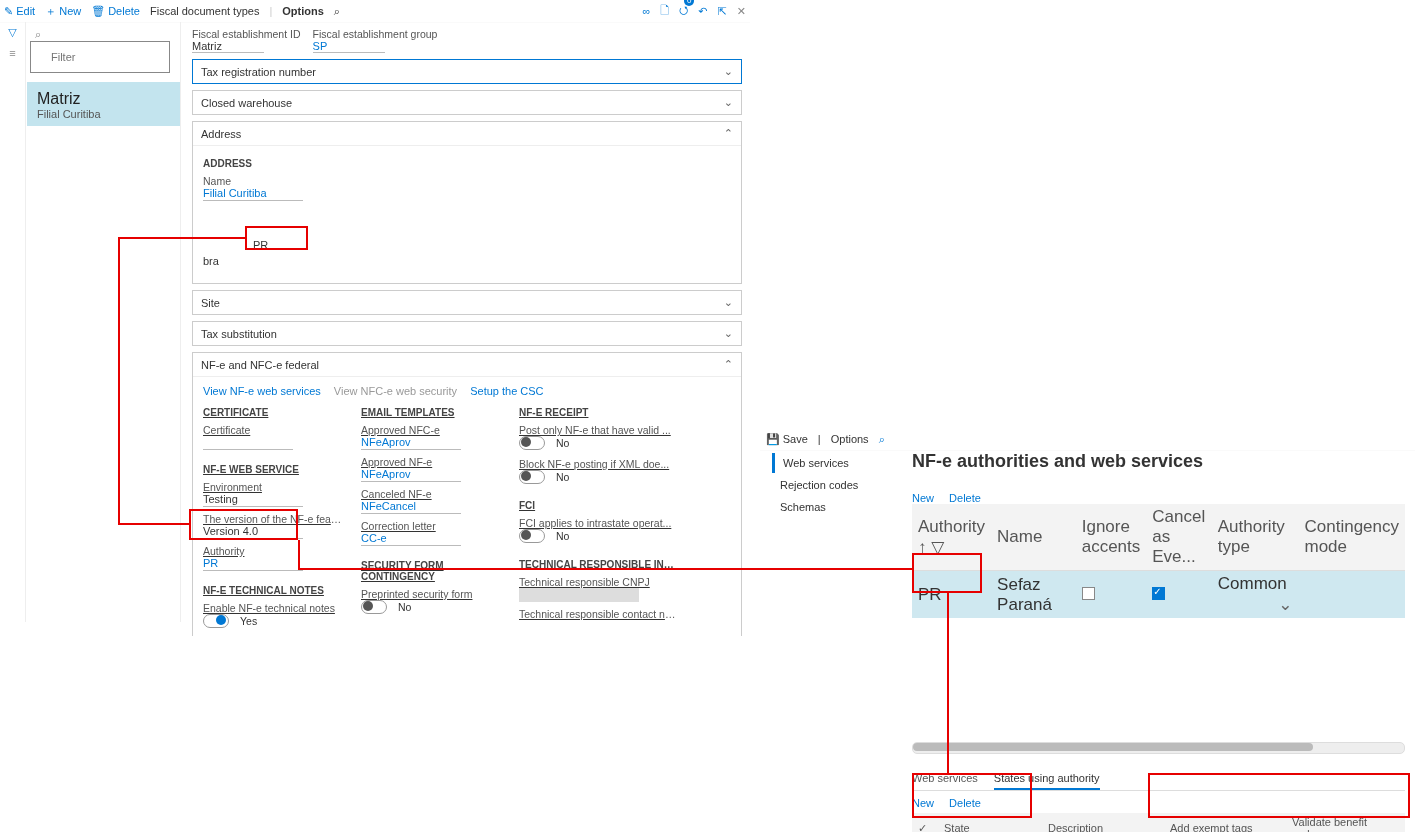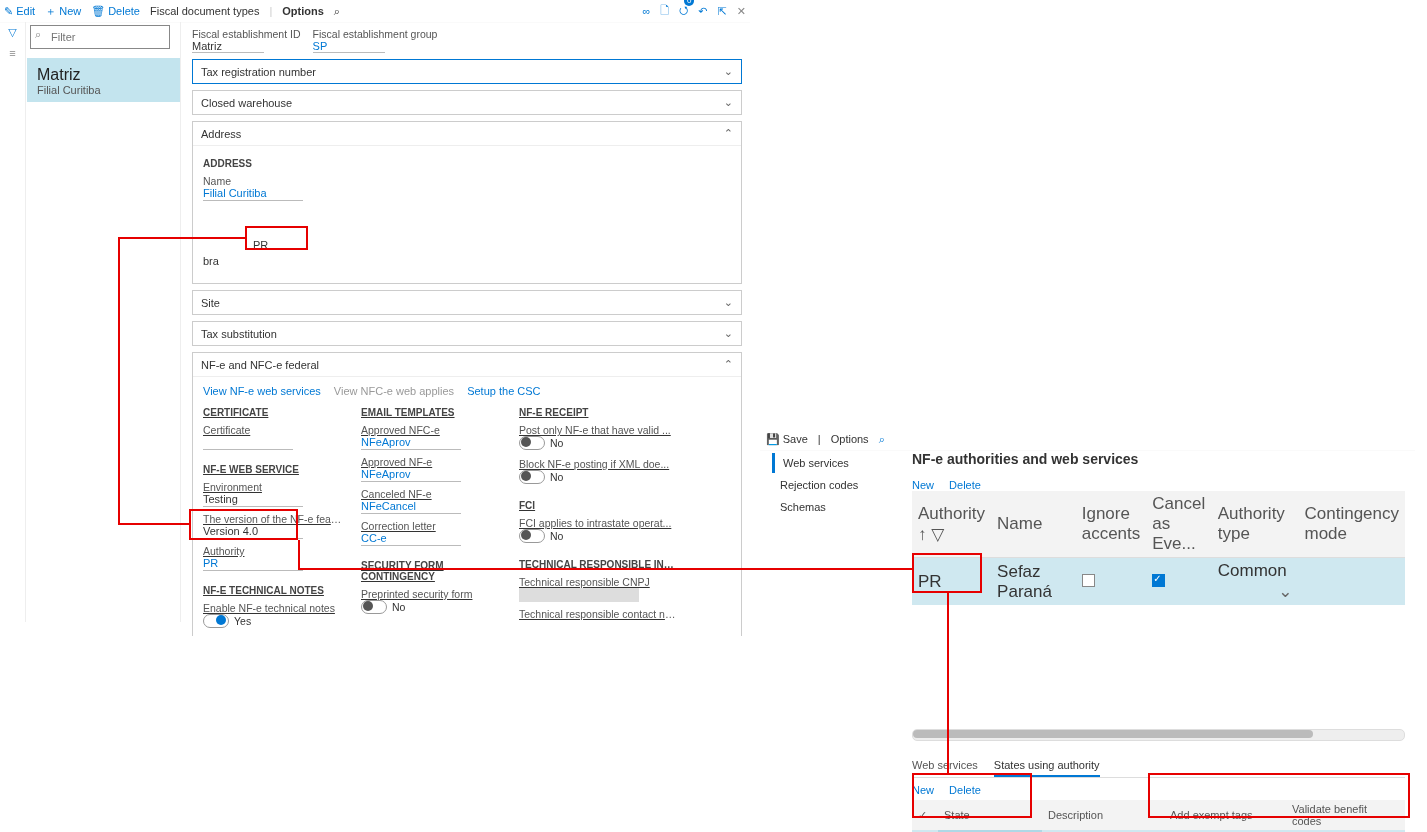--- a/index.html
+++ b/index.html
@@ -16,21 +16,21 @@
 .topbar .sep {color:#ccc;}
 .topbar .right { margin-left: auto; display: flex; gap: 10px; align-items:center; }
 .sicon { font-size:11px; color:#0078d4;}
 
 
 .left-rail { position:absolute; left:0; top:22px; width:25px; height:600px; border-right:1px solid #eee;}
 .left-rail .rail-btn { display:block; text-align:center; padding:4px 0; color:#0078d4;}
 .left-rail .rail-btn.gray{color:#888;}
 .list-col { position:absolute; left:27px; top:22px; width:153px; height:600px; border-right:1px solid #eee;}
 .search-wrap{padding:3px;}
-.search-box { width: 140px; height:24px; border:1px solid #888; padding-left:20px; box-sizing:border-box; font-size:11px; color:#888;}
+.search-box { width: 140px; height:32px; border:1px solid #888; padding-left:20px; box-sizing:border-box; font-size:11px; color:#888;margin-top:16px;}
 .search-wrap{position:relative;}
 .search-ico{position:absolute; left:8px; top:6px; color:#888; font-size:11px;}
 .entity { background:#c3e4ee; padding:8px 10px 6px; margin-top:6px;}
 .entity-title{font-size:16px; color:#222;}
 .entity-sub{font-size:11px; color:#555;}
 
 
 .main { position:absolute; left:184px; top:22px; right:0; height:608px; overflow:hidden; padding:6px 8px 0 8px;}
 .page-title{font-size:12px; color:#444; margin-bottom:4px;}
 .fields-row{display:flex; gap:12px;}
@@ -44,21 +44,21 @@
 .section-body{padding:8px 10px;}
 .group-h{text-transform:uppercase; font-size:10px; font-weight:600; color:#444; margin-top:4px;}
 .underfield{border-bottom:1px solid #bbb; min-width:100px; padding-bottom:1px; display:inline-block; font-size:11px; color:#333;}
 .underfield.link{color:#0078d4;}
 .small-lbl{font-size:10.5px; color:#555; margin-top:6px;}
 
 .nfe-cols{display:flex; gap:18px;}
 .col{width:140px; flex-shrink:0;text-decoration:underline;}
 .col.wide{width:160px;}
 
-.toggle{display:inline-flex; align-items:center; gap:5px;}
+.toggle{display:inline-flex; align-items:center; gap:11px;}
 .tog{width:24px;height:12px;border:1px solid #999;border-radius:10px; position:relative;background:#fff;}
 .tog::after{content:""; width:10px;height:10px;border-radius:50%;background:#555;position:absolute; top:0;left:1px;}
 .tog.on{background:#fff;}
 .tog.on::after{left:12px; background:#0078d4;}
 .tog-lbl{font-size:10.5px;color:#333;}
 
 .graybox{background:#ddd; width:120px; height:14px;}
 
 .overflow-hide{overflow:hidden; white-space:nowrap; text-overflow:ellipsis;}
 
@@ -68,21 +68,21 @@
 .ann-line-v{position:absolute; width:2px; background:#e60000; pointer-events:none;}
 
 
 .topbar2{height:22px; border-bottom:1px solid #fafafa; padding:0 6px; display:flex; align-items:center; gap:10px;}
 .r-title{font-size:18px; font-weight:600; color:#333; margin:12px 0 8px 14px;}
 .r-layout{display:flex;}
 .r-side{width:140px; padding-left:12px;}
 .r-side-item{padding:4px 8px; margin:2px 0;font-size:11px;color:#333;}
 .r-side-item.sel{border-left:3px solid #0078d4; color:#333; background:transparent;}
 .r-main{flex:1; padding-right:10px;}
-.r-sec-title{font-size:14px; font-weight:600; margin-bottom:12px;}
+.r-sec-title{font-size:18px; font-weight:600; margin-bottom:20px;}
 .r-sub-h{text-transform:uppercase; font-size:10px; font-weight:600; color:#444;}
 .link2{color:#0078d4;}
 .tbl{border:none; margin-top:0; width:100%; border-collapse:collapse; font-size:17px;}
 .tbl th{background:#f3f3f3; font-weight:400; text-align:left; padding:3px 6px; border-bottom:1px solid #ddd; color:#555;}
 .tbl td{padding:3px 6px;}
 .tbl tr.sel td{background:#cfe8f0;}
 .cbox{width:11px;height:11px;border:1px solid #888; display:inline-block; background:#fff; position:relative;}
 .cbox.chk::after{content:"✓"; font-size:10px; color:#fff; position:absolute; top:-2px; left:0;}
 .cbox.chk{background:#0078d4;border-color:#0078d4;}
 .hscroll{height:10px; margin:14px 0; background:linear-gradient(#eee,#eee); border-radius:5px; border:1px solid #ddd; position:relative;}
@@ -206,21 +206,21 @@
 
     <div class="section open">
       <div class="section-h">
         <span>NF-e and NFC-e federal</span>
         <span class="chev">⌃</span>
       </div>
       <div class="section-body">
 
         <div style="margin-bottom:6px;">
           <span class="link2" style="margin-right:10px;">View NF-e web services</span>
-          <span style="color:#999;margin-right:10px;">View NFC-e web applies</span>
+          <span style="color:#999;margin-right:10px;">View NFC-e web security</span>
           <span class="link2">Setup the CSC</span>
         </div>
 
         <div class="nfe-cols">
 
           <div class="col">
             <div class="group-h">CERTIFICATE</div>
             <div class="small-lbl">Certificate</div>
             <span class="underfield" style="min-width:90px;">&nbsp;</span>
 

